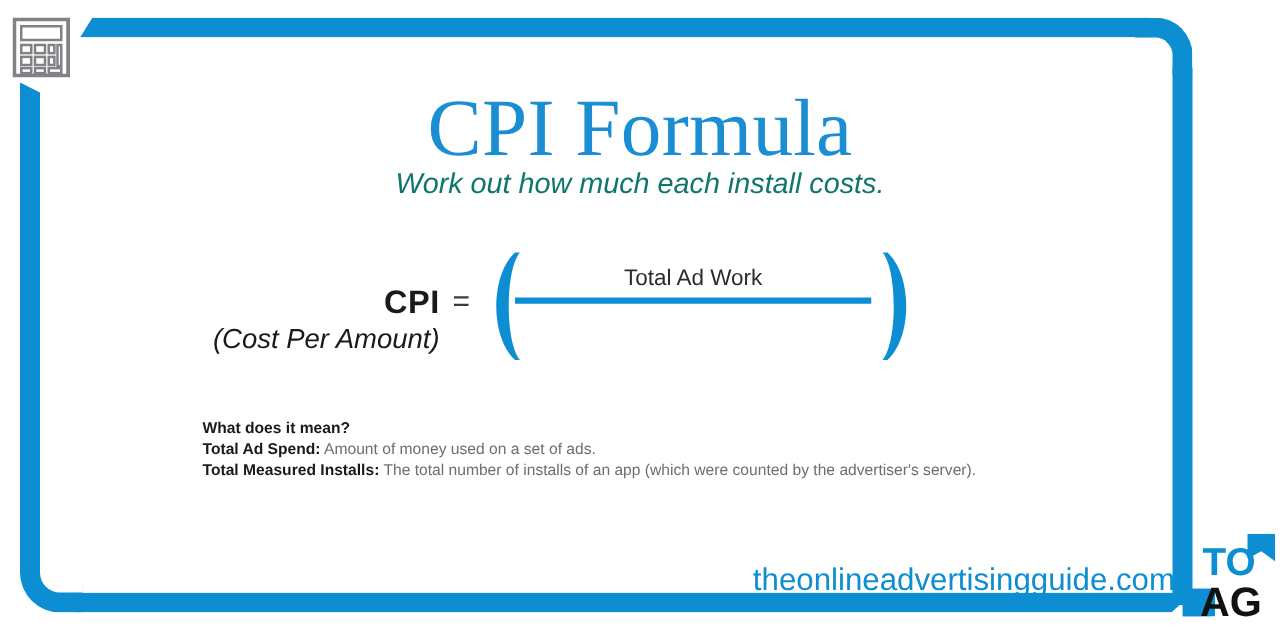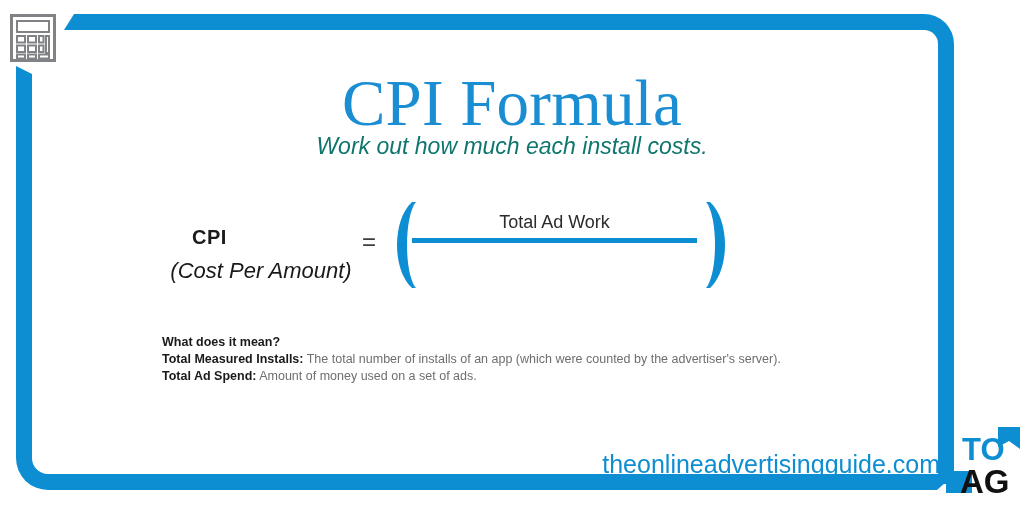--- a/index.html
+++ b/index.html
@@ -107,22 +107,22 @@
     text-align: center;
     font-size: 23px;
     font-style: italic;
     color: #0f766e;
   }
   .cpi-label {
     position: absolute;
     left: 192px;
     top: 226px;
     width: 160px;
-    text-align: left;
-    font-size: 20px;
+    text-align: right;
+    font-size: 26px;
     font-weight: bold;
     color: #1a1a1a;
     letter-spacing: 0.5px;
   }
   .eq-sign {
     position: absolute;
     left: 362px;
     top: 228px;
     font-size: 24px;
     color: #3c3c3c;
@@ -262,24 +262,24 @@
 
     <div class="fraction">
       <div class="numerator">Total Ad Work</div>
       <div class="frac-bar"></div>
     </div>
   </div>
 
   <div class="explain">
     <span class="head">What does it mean?</span>
     <p>
-      <span class="term">Total Measured Installs:</span><span> The total number of installs of an app (which were counted by the advertiser's server).</span>
+      <span class="term">Total Ad Spend:</span><span> Amount of money used on a set of ads.</span>
     </p>
     <p>
-      <span class="term">Total Ad Spend:</span><span> Amount of money used on a set of ads.</span>
+      <span class="term">Total Measured Installs:</span><span> The total number of installs of an app (which were counted by the advertiser's server).</span>
     </p>
   </div>
 
   <div class="site-url">theonlineadvertisingguide.com</div>
 
   <div class="logo">
     <svg width="78" height="74" viewBox="0 0 78 74" xmlns="http://www.w3.org/2000/svg">
       <path d="M52 0 L74 0 L74 22 L63 14 L52 20 Z" fill="#0e8ed2"></path>
       <path d="M0 44 L22 44 L22 66 L0 66 Z" fill="#0e8ed2"></path>
       <path d="M0 44 L26 44 L26 66 L0 66 Z" fill="#0e8ed2"></path>

